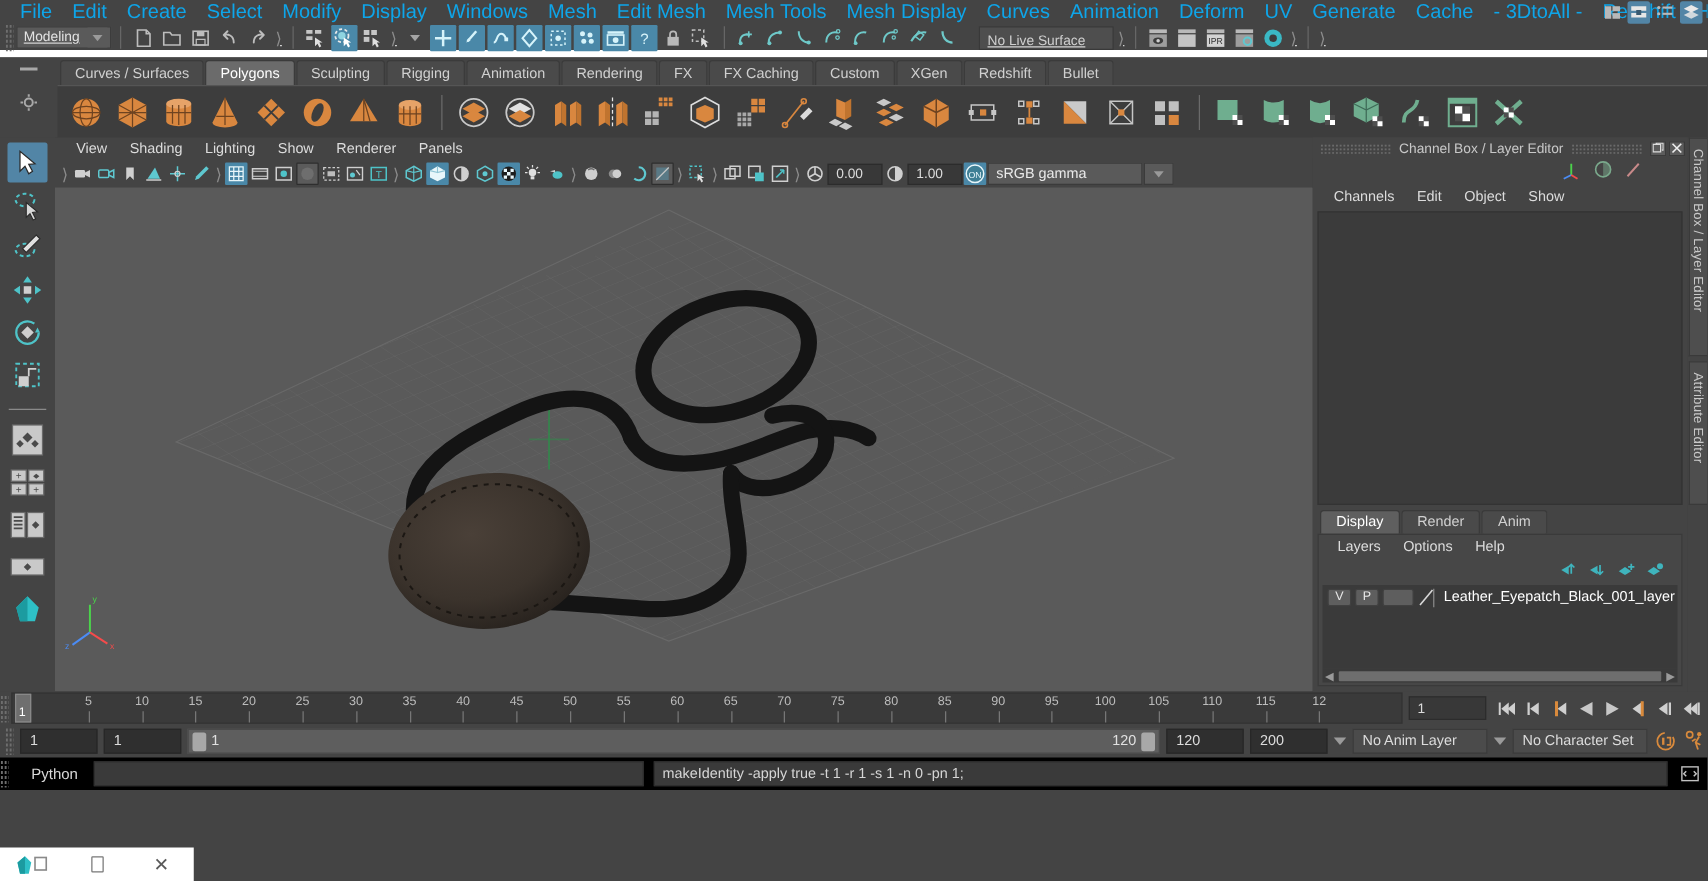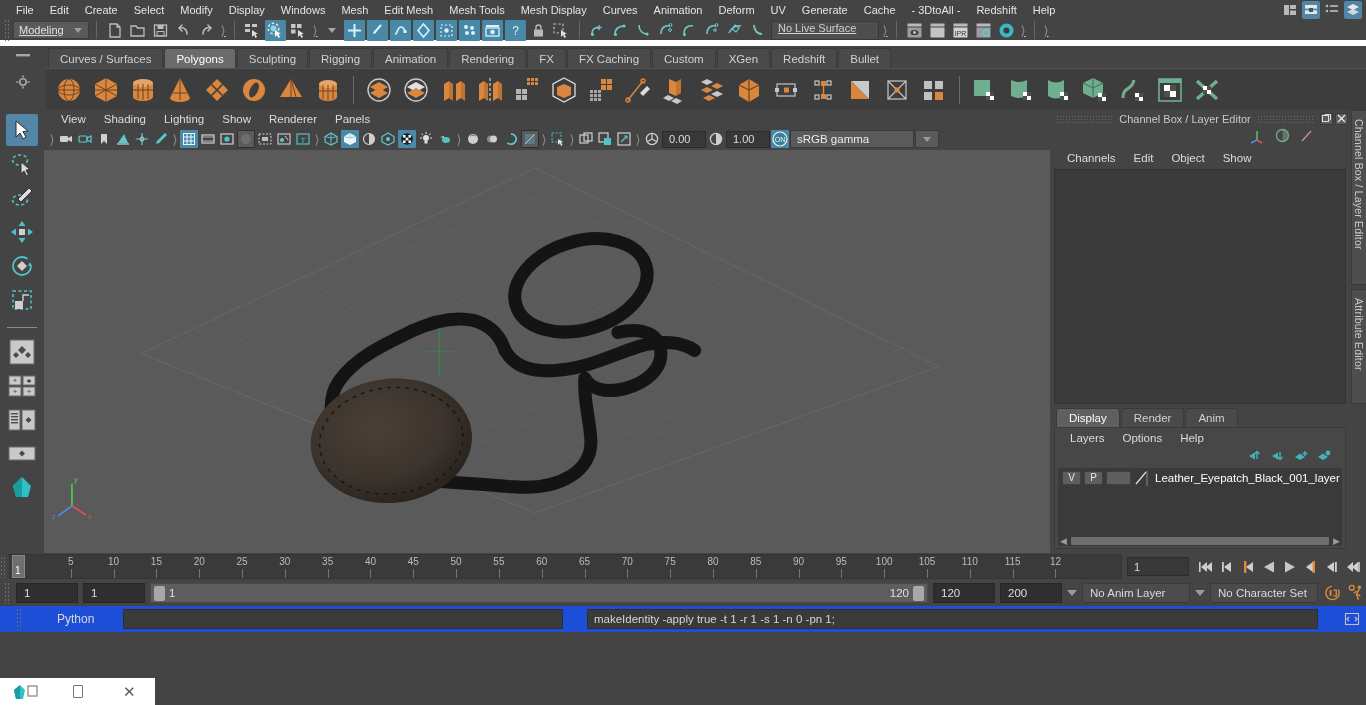--- a/index.html
+++ b/index.html
@@ -15,21 +15,21 @@
   #app { position: relative; width: 1366px; height: 705px; }
 
   
   .menubar {
     height: 20px; background: #444444;
     display: flex; align-items: center;
     padding-left: 8px;
     position: relative;
   }
   .menubar .mi {
-    padding: 0 8px; font-size: 11px; color: #e5e5e5;
+    padding: 0 8px; font-size: 16px; color: #0ea5e9;
     line-height: 20px; cursor: default; white-space: nowrap;
   }
   .menubar .right-icons {
     position: absolute; right: 4px; top: 1px;
     display: flex; gap: 3px; align-items: center;
   }
   .mini-icon {
     width: 18px; height: 18px; border-radius: 2px;
     display: flex; align-items: center; justify-content: center;
   }
@@ -58,21 +58,21 @@
   }
   .tri-down { width:0;height:0;border-left:4px solid transparent;border-right:4px solid transparent;border-top:5px solid #9a9a9a; }
   .sep-v { width: 1px; height: 18px; background: #666; margin: 0 5px; flex:none; }
   .tbtn {
     width: 21px; height: 21px; display: flex; align-items: center; justify-content: center;
     border-radius: 1px; flex: none;
   }
   .tbtn.active { background: #4a88a8; }
   .livefield {
     width: 108px; height: 19px; background: #4e4e4e; border: 1px solid #393939;
-    font-size: 11px; color: #cfcfcf; display: flex; align-items: flex-start; padding-left: 6px;
+    font-size: 11px; color: #cfcfcf; display: flex; align-items: flex-end; padding-left: 6px; margin-left: 12px;
   }
   .sl-cap {
     color: #8c8c8c; font-size: 13px; width: 8px; text-align: center; flex:none;
     font-family: "Liberation Sans", sans-serif;
   }
 
   
   .shelfbar { background: #444; display: flex; }
   .shelf-left {
     width: 46px; display: flex; flex-direction: column; align-items: center;
@@ -243,21 +243,21 @@
   .rb-left { display: flex; align-items: center; gap: 4px; }
   .rb-right { display: flex; align-items: center; gap: 4px; }
   .dropfield {
     width: 96px; height: 20px; background: #4b4b4b; border: 1px solid #3a3a3a;
     font-size: 11.5px; color: #dcdcdc; display: flex; align-items: center; padding-left: 7px; flex:none;
   }
   .dropfield.wide { width: 108px; }
   .tri-small { width:0;height:0;border-left:5px solid transparent;border-right:5px solid transparent;border-top:6px solid #9a9a9a; flex:none;}
 
   
-  .cmdline { height: 26px; background: #1d4ed8; display: flex; align-items: center; gap: 24px; padding-left: 16px; }
+  .cmdline { height: 26px; background: #000000; display: flex; align-items: center; gap: 8px; padding-left: 0; }
   .cmd-label { font-size: 12px; color: #d8d8d8; width: 52px; padding-left: 10px; }
   .cmd-input {
     width: 440px; height: 20px; background: #3a3a3a; border: 1px solid #2e2e2e;
   }
   .cmd-output {
     flex: 1; height: 20px; background: #3a3a3a; border: 1px solid #2e2e2e;
     font-size: 11.5px; color: #d6d6d6; display: flex; align-items: center; padding-left: 6px;
   }
   .cmd-script { width: 20px; height: 18px; display:flex;align-items:center;justify-content:center; margin-right:4px;}
 

